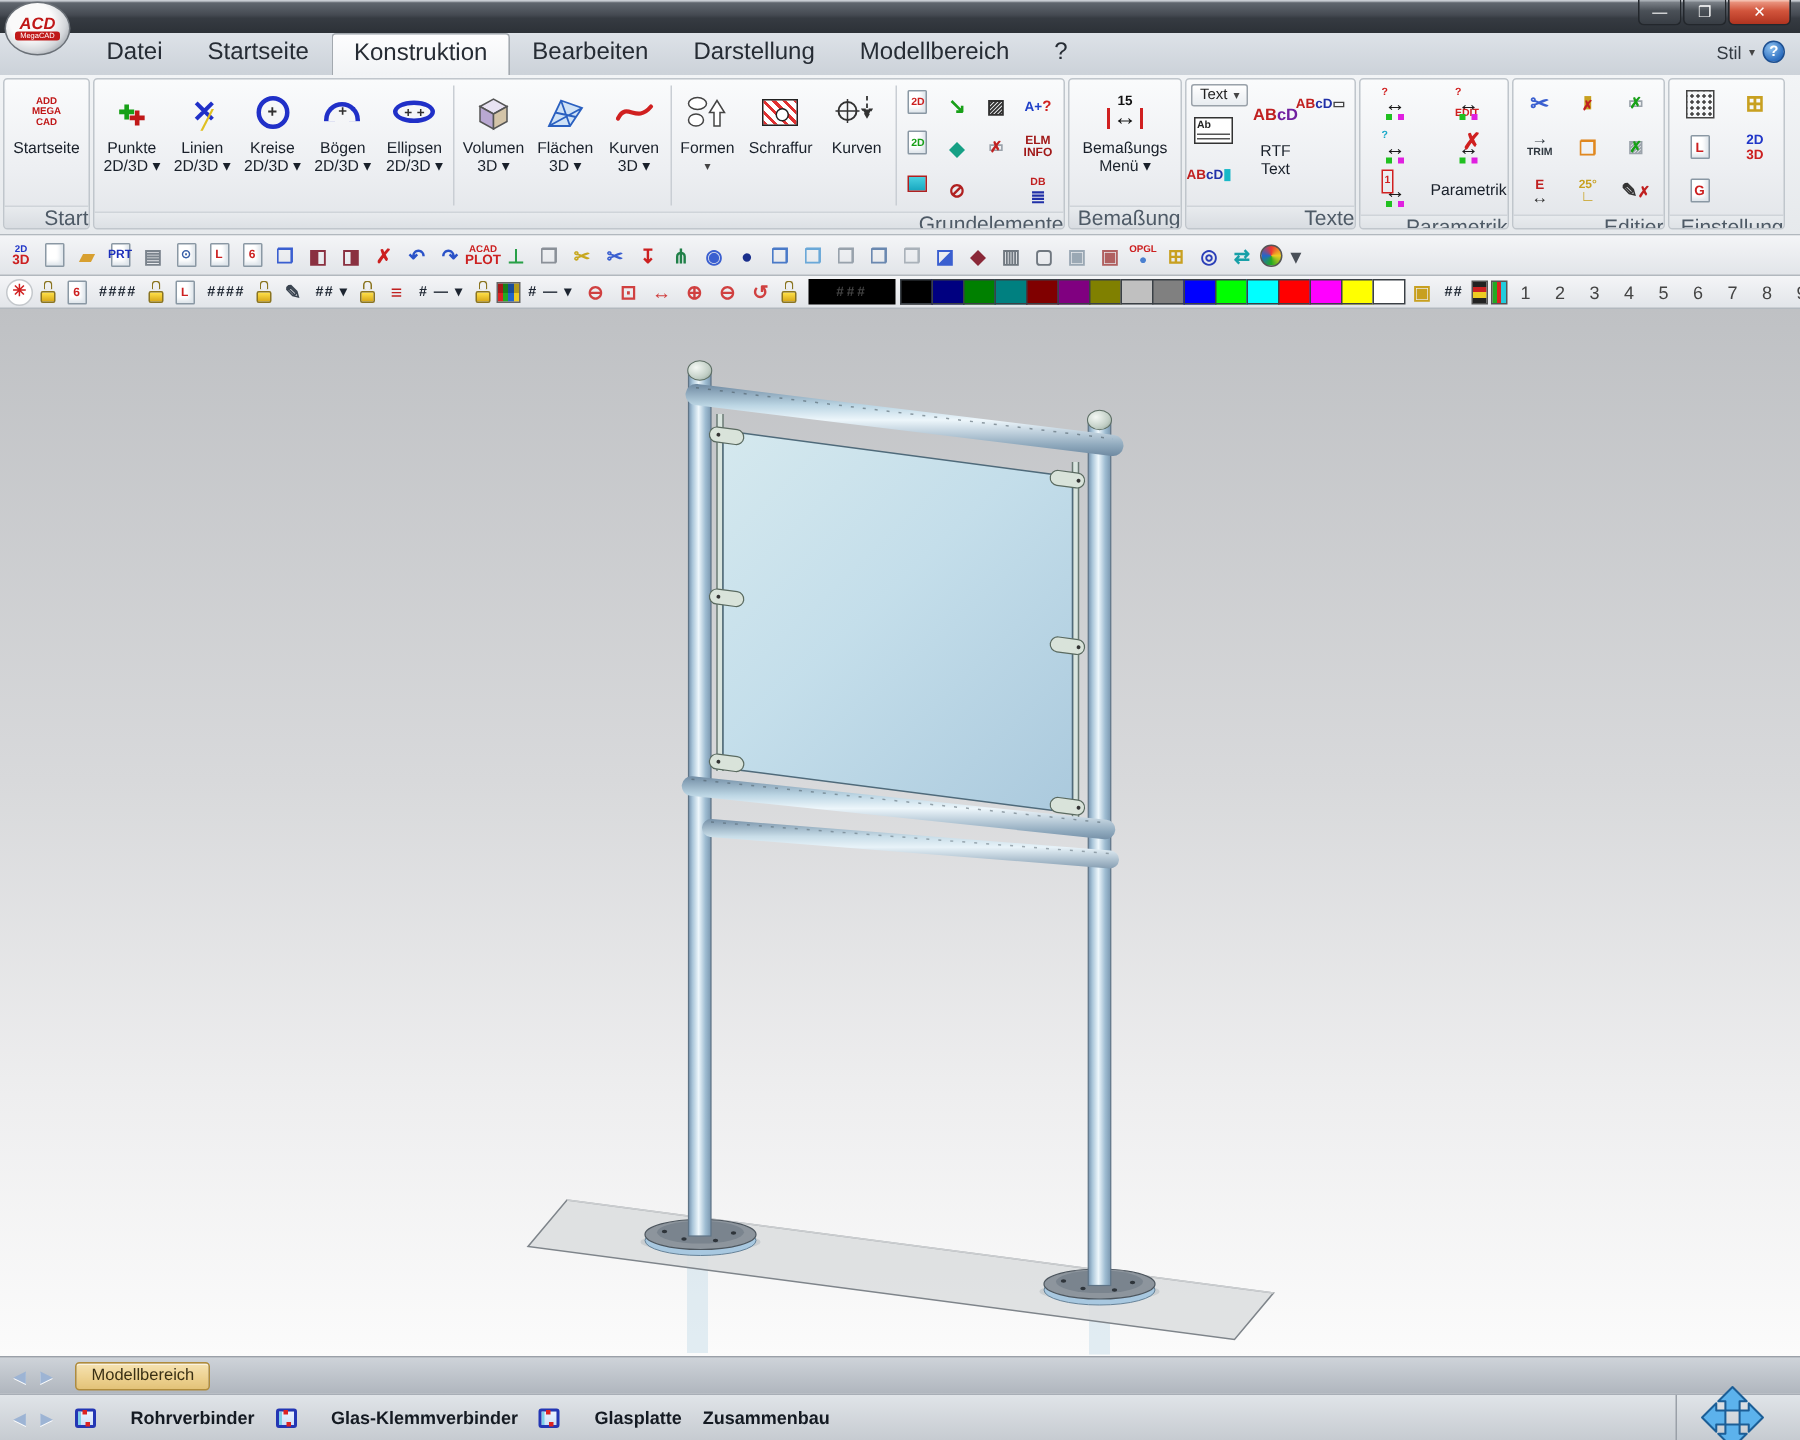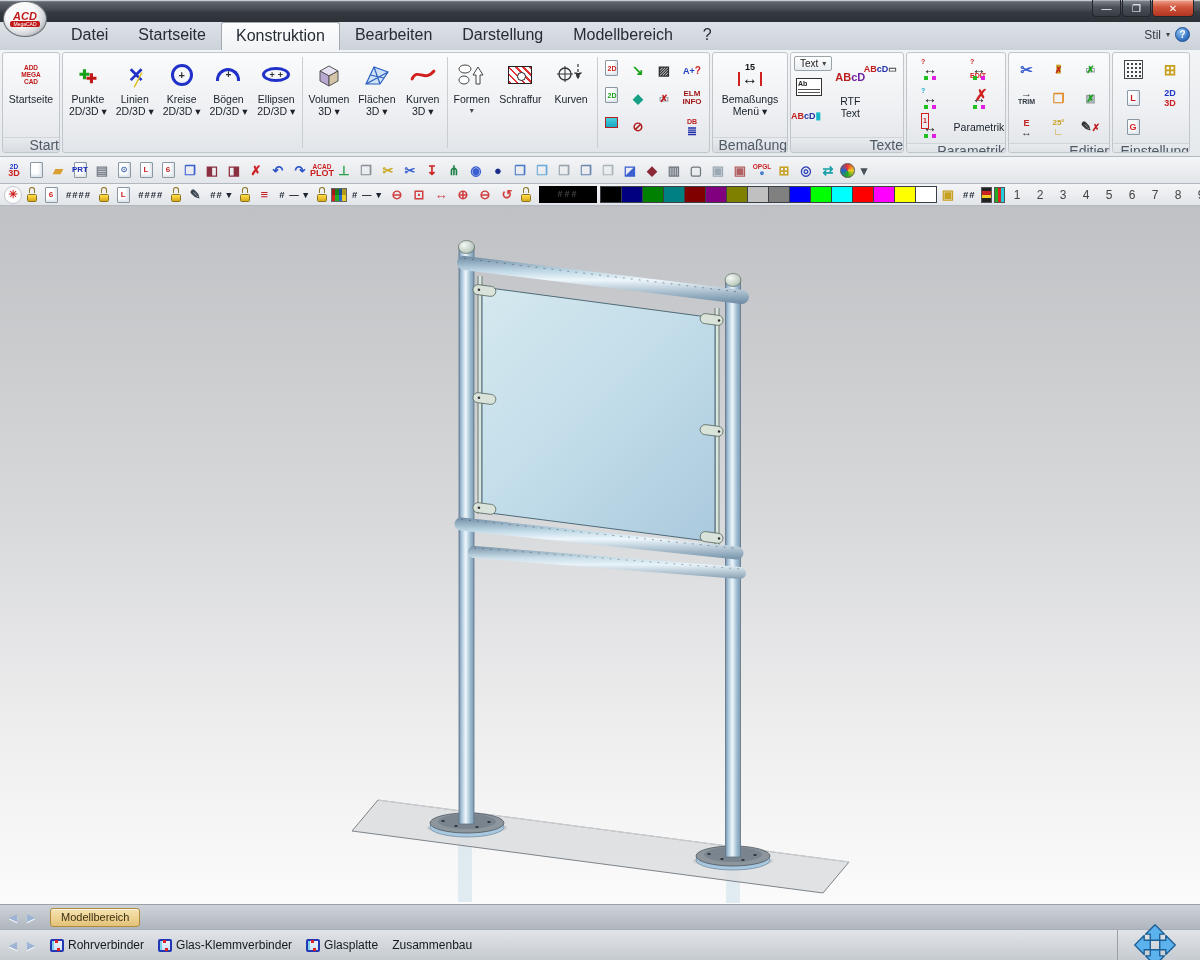--- a/index.html
+++ b/index.html
@@ -94,21 +94,21 @@
   .viewport{height:698px;position:relative;background:linear-gradient(180deg,#bfc1c4 0%,#d8d9db 45%,#eeeeef 75%,#fbfbfb 100%);overflow:hidden}
   .viewport svg{position:absolute;inset:0}
 
   
   .status1{height:25px;background:linear-gradient(#ced3d9,#b0b6be);border-top:1px solid #9aa0a8;display:flex;align-items:center;padding:0 6px;gap:4px}
   .status2{height:31px;background:linear-gradient(#e0e4e8,#c6cbd1);border-top:1px solid #a8aeb6;display:flex;align-items:center;padding:0 6px;gap:4px;position:relative}
   .navarrow{color:#9db4d4;font-size:11px;width:14px;text-align:center;text-shadow:0 1px 0 #fff}
   .modelltab{display:inline-block;padding:2px 10px 3px;background:linear-gradient(#f6e3b2,#ecd08e 60%,#e2c278);
     border:1px solid #b08c3c;border-radius:3px;font-size:11px;color:#3a3014;box-shadow:inset 0 1px 0 rgba(255,255,255,.6);margin-left:8px}
   .parts{display:flex;align-items:center;gap:14px;margin-left:8px}
-  .part{display:flex;align-items:center;gap:4px;font-size:12px;font-weight:400;color:#141a22}
+  .part{display:flex;align-items:center;gap:23px;font-size:12px;font-weight:700;color:#141a22}
   .partico{display:inline-block;width:14px;height:13px;border:2px solid #2336b4;border-radius:2px;background:linear-gradient(#eaf2ff,#cfe0f8);box-shadow:inset 2px 0 0 #7ed0e8;position:relative}
   .partico::before{content:"";position:absolute;top:-1px;left:3px;width:3px;height:3px;background:#d22}
   .partico::after{content:"";position:absolute;bottom:-1px;right:2px;width:3px;height:3px;background:#d22}
   .statusdiv{position:absolute;right:82px;top:0;bottom:0;width:1px;background:#9aa0a8}
   .pancross{position:absolute;right:22px;top:-8px}
 </style>
 </head>
 <body>
 
 <div class="titlebar">
@@ -302,20 +302,21 @@
           </div>
         <div class="mini"></div>
         <div class="mini">
             <span class="stack2">
               <b style="color:#c02020;font-size:7px">DB</b>
               <b style="color:#2030a8;font-size:12px;line-height:8px">≣</b>
             </span>
           </div>
       </div>
     </div>
+    <div class="grp-label">Grundelemente</div>
   </div>
 
   <div class="grp" style="width:76px">
     <div class="grp-body" style="justify-content:center">
       <div class="bb" style="width:68px">
         <div class="ic">
           <span class="ic-dim15">
               <span class="n">15</span>
               <span class="a">↔</span>
             </span>

